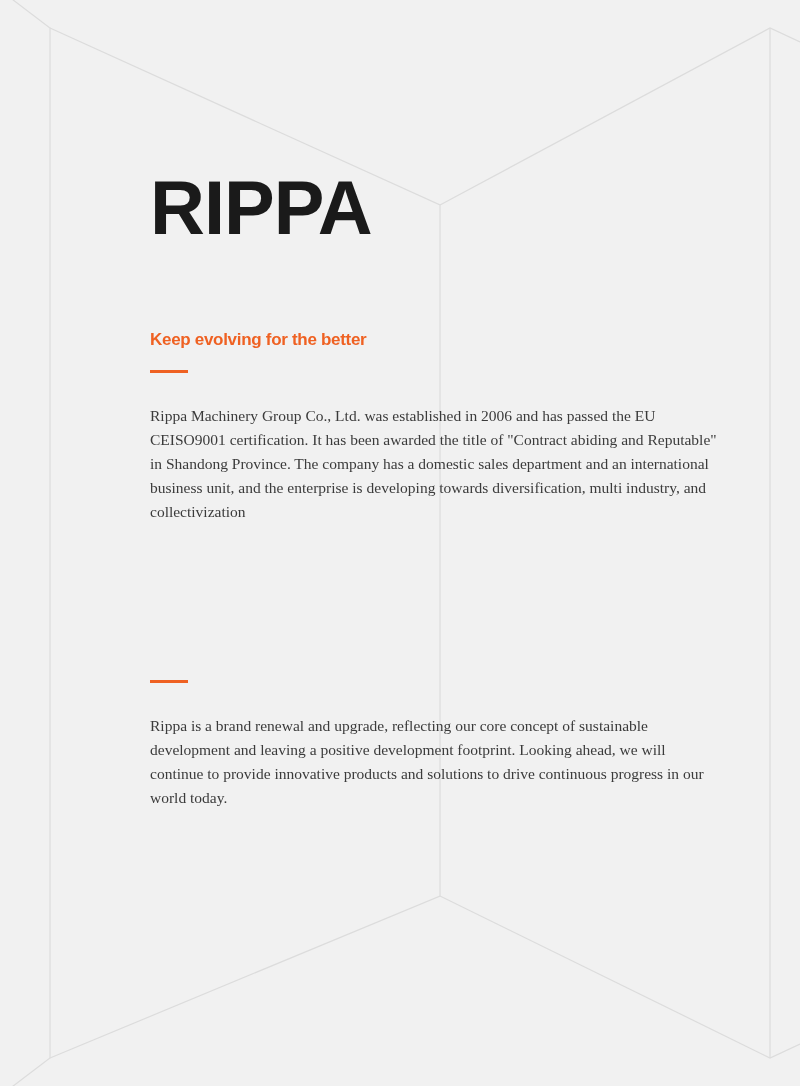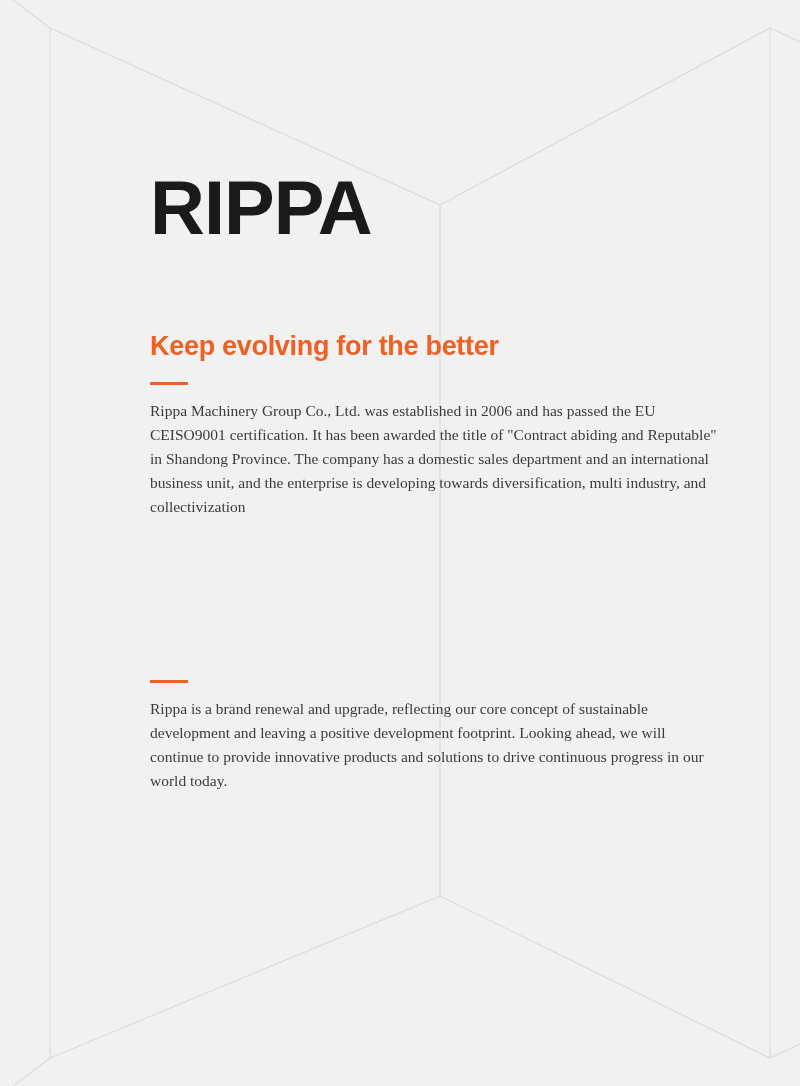--- a/index.html
+++ b/index.html
@@ -49,39 +49,39 @@
   }
   .section {
     position: absolute;
     left: 0;
     width: 580px;
   }
   .section-one { top: 330px; }
   .section-two { top: 660px; }
   .section-title {
     font-family: "Liberation Sans", sans-serif;
-    font-size: 27px;
+    font-size: 17px;
     font-weight: bold;
     color: #ef6122;
     margin: 0;
     line-height: 1.2;
     letter-spacing: -0.3px;
   }
   .rule {
     width: 38px;
     height: 3px;
     background: #ef6122;
     margin-top: 20px;
   }
   .body-text {
     font-family: "Liberation Serif", serif;
     font-size: 15.5px;
     line-height: 1.55;
     color: #3b3b3b;
-    margin-top: 14px;
+    margin-top: 31px;
     width: 580px;
   }
   .section-two .body-text {
     width: 560px;
   }
 </style>
 </head>
 <body>
 
 <div class="page">

